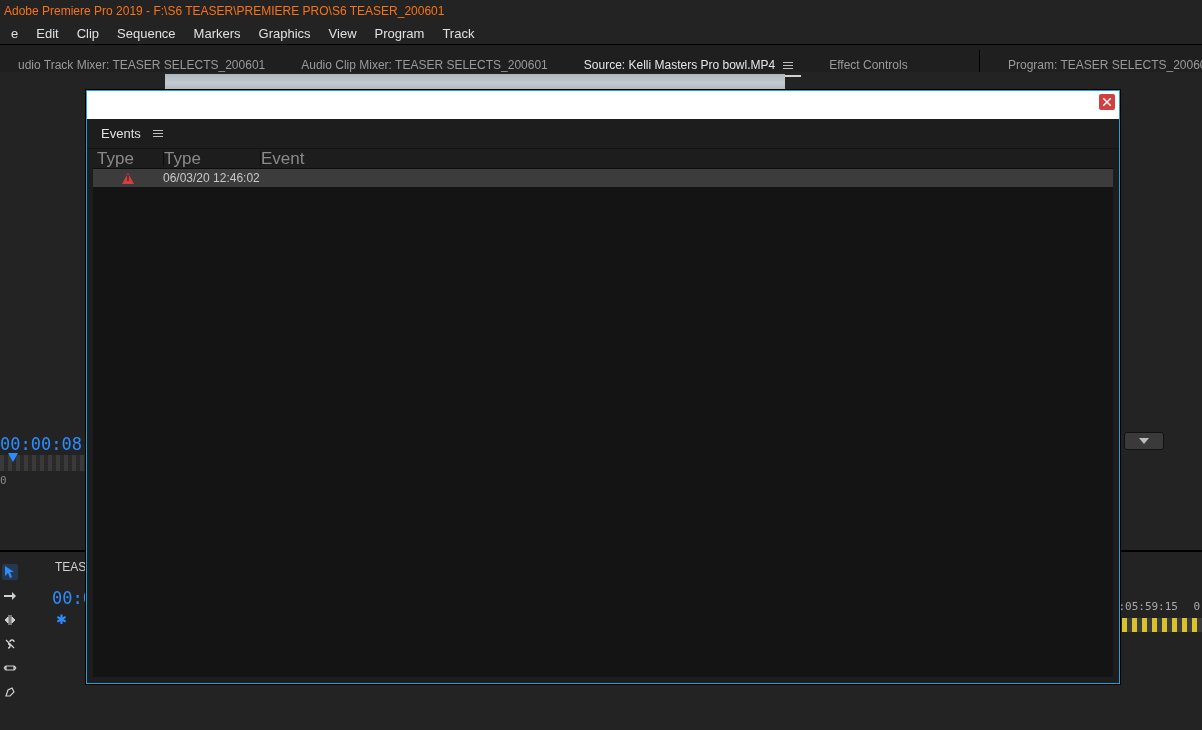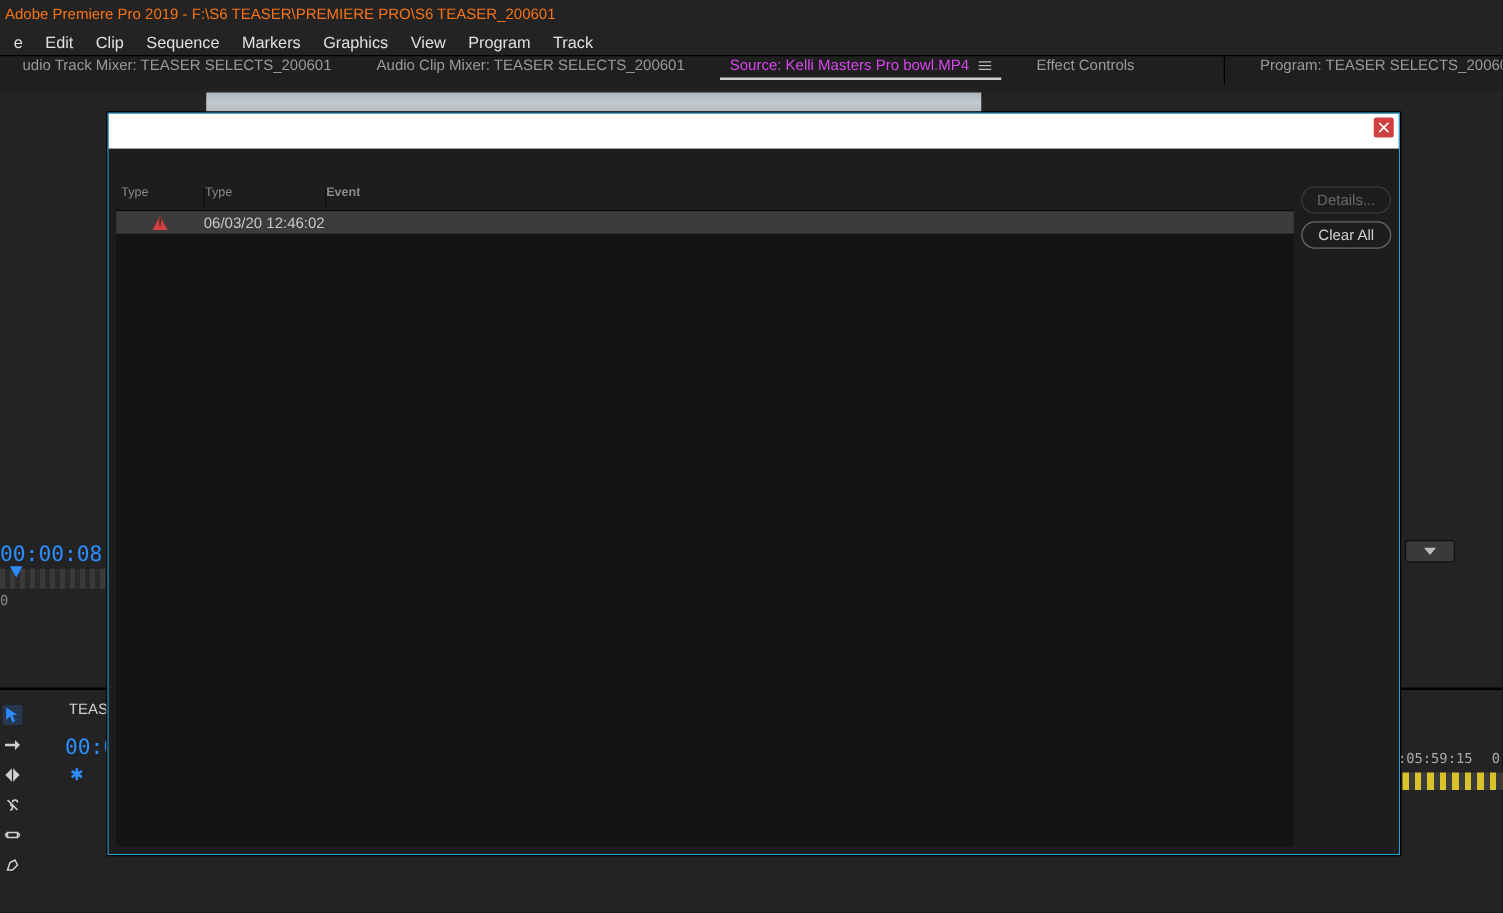--- a/index.html
+++ b/index.html
@@ -6,24 +6,24 @@
   body { background:#232323; color:#c8c8c8; width:1202px; height:730px; overflow:hidden; position:relative; font-size:13px; }
 
   
   .title-bar { height:22px; background:#232323; color:#f97316; padding-left:4px; font-size:12px; line-height:22px; white-space:nowrap; overflow:hidden; }
 
   
   .menu-bar { height:22px; background:#232323; display:flex; align-items:center; padding-left:2px; font-size:13px; }
   .menu-item { padding:0 9px; color:#e0e0e0; cursor:default; }
 
   
-  .panel-tab-row { height:28px; background:#1f1f1f; border-top:1px solid #000; display:flex; align-items:flex-start; font-size:12px; }
+  .panel-tab-row { height:28px; background:#1f1f1f; border-top:1px solid #000; display:flex; align-items:flex-end; font-size:12px; }
   .panel-tab-row .group { display:flex; align-items:center; }
   .panel-tab { color:#9a9a9a; padding:0 18px; white-space:nowrap; cursor:default; display:flex; align-items:center; gap:8px; }
-  .panel-tab.active { color:#d946ef; position:relative; }
+  .panel-tab.active { color:#e5e5e5; position:relative; }
   .panel-tab.active::after { content:""; position:absolute; left:10px; right:10px; bottom:-5px; height:2px; background:#d0d0d0; }
   .panel-sep { width:1px; height:22px; background:#000; margin:0 0px; }
   .ham { display:inline-flex; flex-direction:column; gap:2px; }
   .ham span { width:10px; height:1px; background:#bdbdbd; display:block; }
   .sky-thumb { position:absolute; top:74px; left:165px; width:620px; height:22px; background:linear-gradient(#aeb6bb,#c3cbd0 40%,#9fa7ad); }
 
   
   .timecode-left { position:absolute; top:434px; left:0; color:#2c8dff; font-family:"Consolas",monospace; font-size:17px; }
   .dropdown-hint { position:absolute; top:432px; right:38px; width:40px; height:18px; background:#3a3a3a; border:1px solid #111; border-radius:3px; display:flex; align-items:center; justify-content:center; }
   .dropdown-hint svg { width:10px; height:6px; }
@@ -51,24 +51,24 @@
   .close-btn { width:16px; height:16px; background:#d04040; border-radius:2px; display:flex; align-items:center; justify-content:center; cursor:pointer; }
   .close-btn svg { width:8px; height:8px; }
 
   .dialog-body { position:absolute; top:28px; left:0; right:0; bottom:0; background:#1d1d1d; }
   .dialog-panel-title { height:30px; display:flex; align-items:center; padding-left:14px; gap:12px; color:#e0e0e0; font-size:13px; border-bottom:1px solid #141414; }
 
   .events-content { position:absolute; top:30px; left:6px; right:6px; bottom:6px; display:flex; }
   .events-main { flex:1 1 auto; display:flex; flex-direction:column; }
   .events-side { width:78px; display:flex; flex-direction:column; gap:6px; padding-left:6px; }
 
-  .events-header { display:flex; height:20px; color:#8a8a8a; font-size:10px; border-bottom:1px solid #0d0d0d; }
+  .events-header { display:flex; height:20px; color:#8a8a8a; font-size:17px; border-bottom:1px solid #0d0d0d; }
   .col-type { width:70px; padding-left:4px; }
   .col-time { width:96px; }
-  .col-event { flex:1;font-weight:bold; }
+  .col-event { flex:1; }
   .col-sep { width:1px; background:#0d0d0d; margin:2px 0; }
 
   .events-row { display:flex; align-items:center; height:18px; background:#3c3c3c; color:#c8c8c8; font-size:12px; }
   .row-icon { width:70px; display:flex; align-items:center; justify-content:center; }
   .row-time { width:96px; white-space:nowrap; }
   .row-event { flex:1; padding-left:4px; white-space:nowrap; overflow:hidden; }
 
   .events-empty { flex:1; background:#141414; }
 
   .side-btn { height:22px; border:1px solid #6a6a6a; border-radius:11px; background:transparent; color:#d0d0d0; font-size:12px; display:flex; align-items:center; justify-content:center; cursor:pointer; }
@@ -181,20 +181,28 @@
 
 <div class="dialog-overlay">
   <div class="dialog-topbar">
     <div class="close-btn">
       <svg viewBox="0 0 8 8">
           <path d="M0 0 L8 8 M8 0 L0 8" stroke="#fff" stroke-width="1.4"></path>
         </svg>
     </div>
   </div>
   <div class="dialog-body">
+    <div class="dialog-panel-title">
+      <span>Events</span>
+      <span class="ham">
+          <span></span>
+          <span></span>
+          <span></span>
+        </span>
+    </div>
 
     <div class="events-content">
       <div class="events-main">
         <div class="events-header">
           <div class="col-type">Type</div>
           <div class="col-sep"></div>
           <div class="col-time">Type</div>
           <div class="col-sep"></div>
           <div class="col-event">Event</div>
         </div>
@@ -202,19 +210,15 @@
         <div class="events-row">
           <div class="row-icon">
             <div class="warn-tri"></div>
           </div>
           <div class="row-time">06/03/20 12:46:02</div>
         </div>
 
         <div class="events-empty"></div>
       </div>
 
-      <div class="events-side">
-        <div class="side-btn disabled">Details...</div>
-        <div class="side-btn">Clear All</div>
-      </div>
     </div>
   </div>
 </div>
 
 </body></html>

